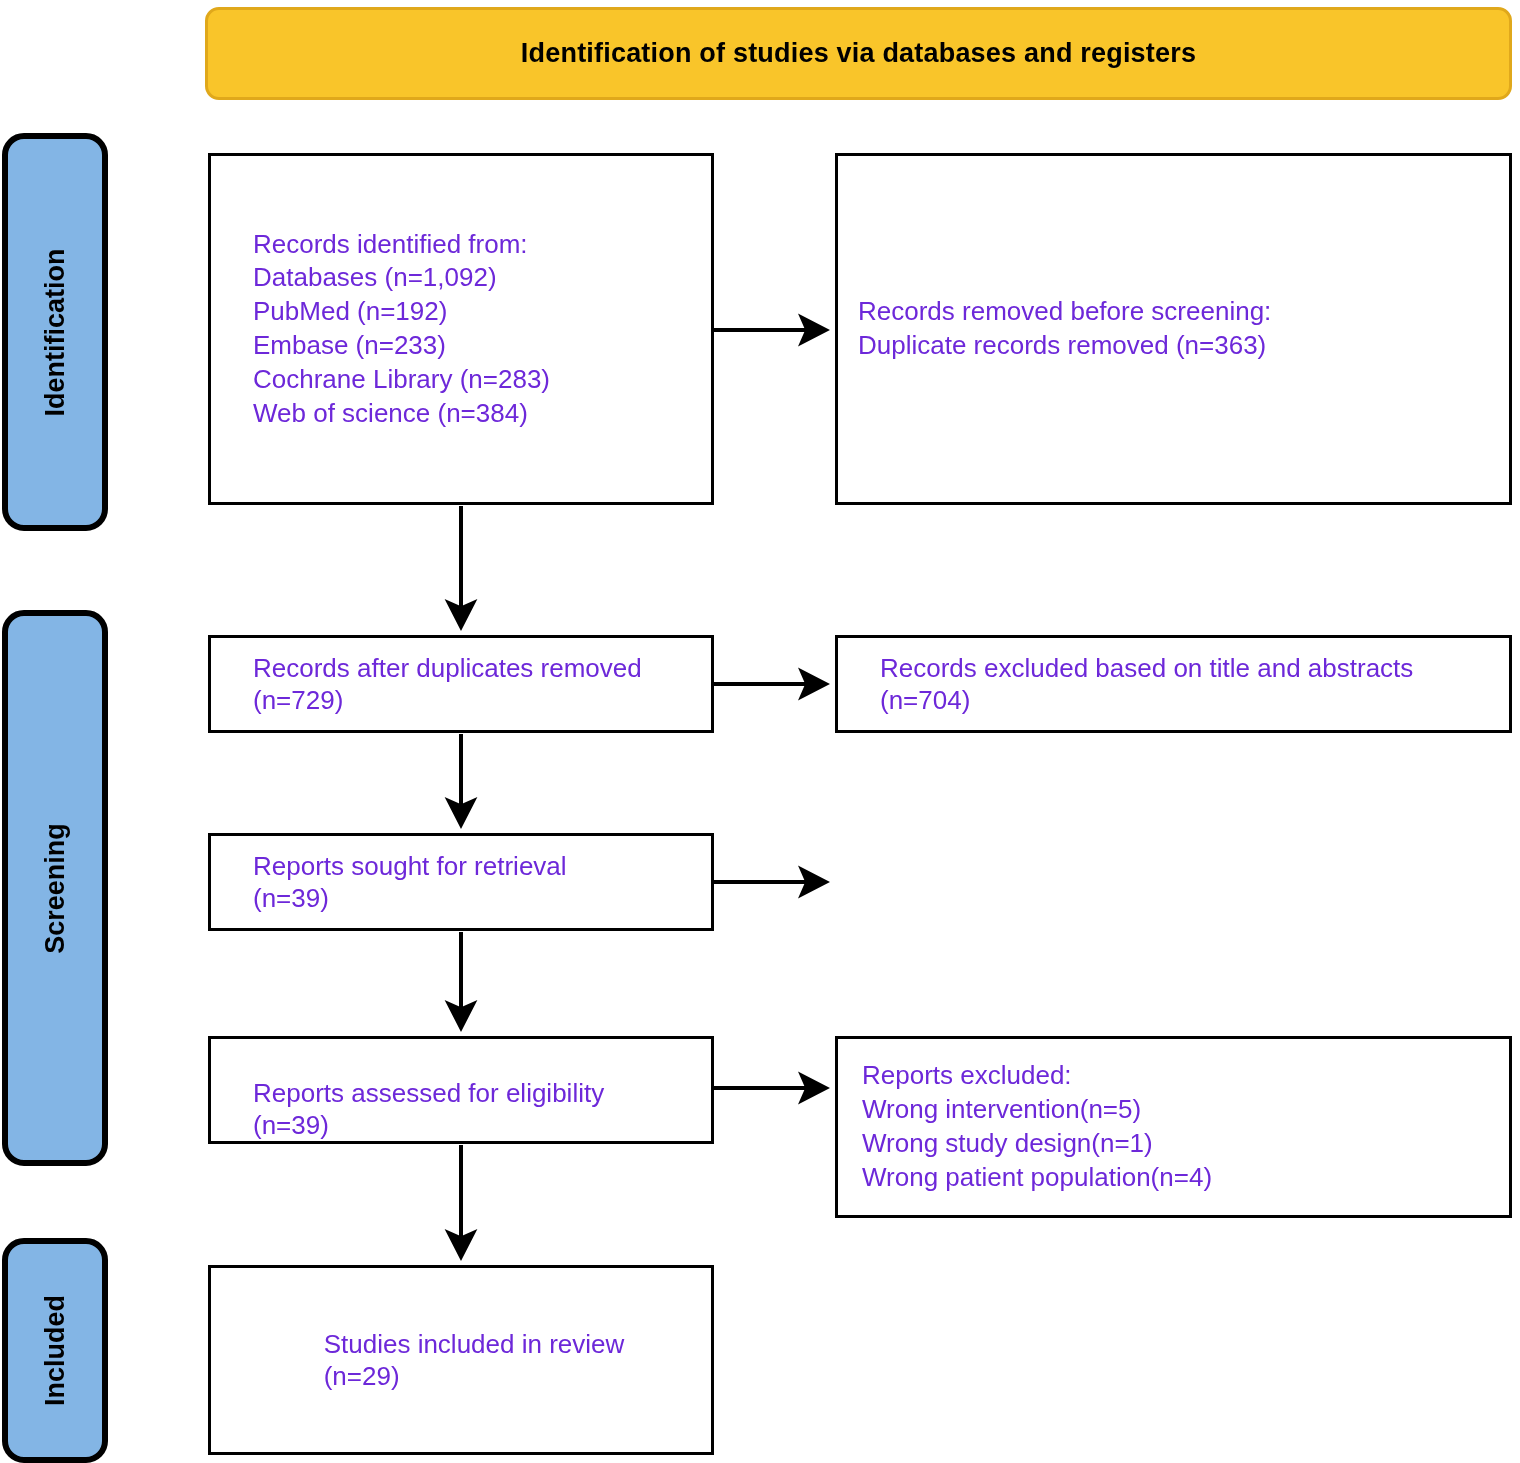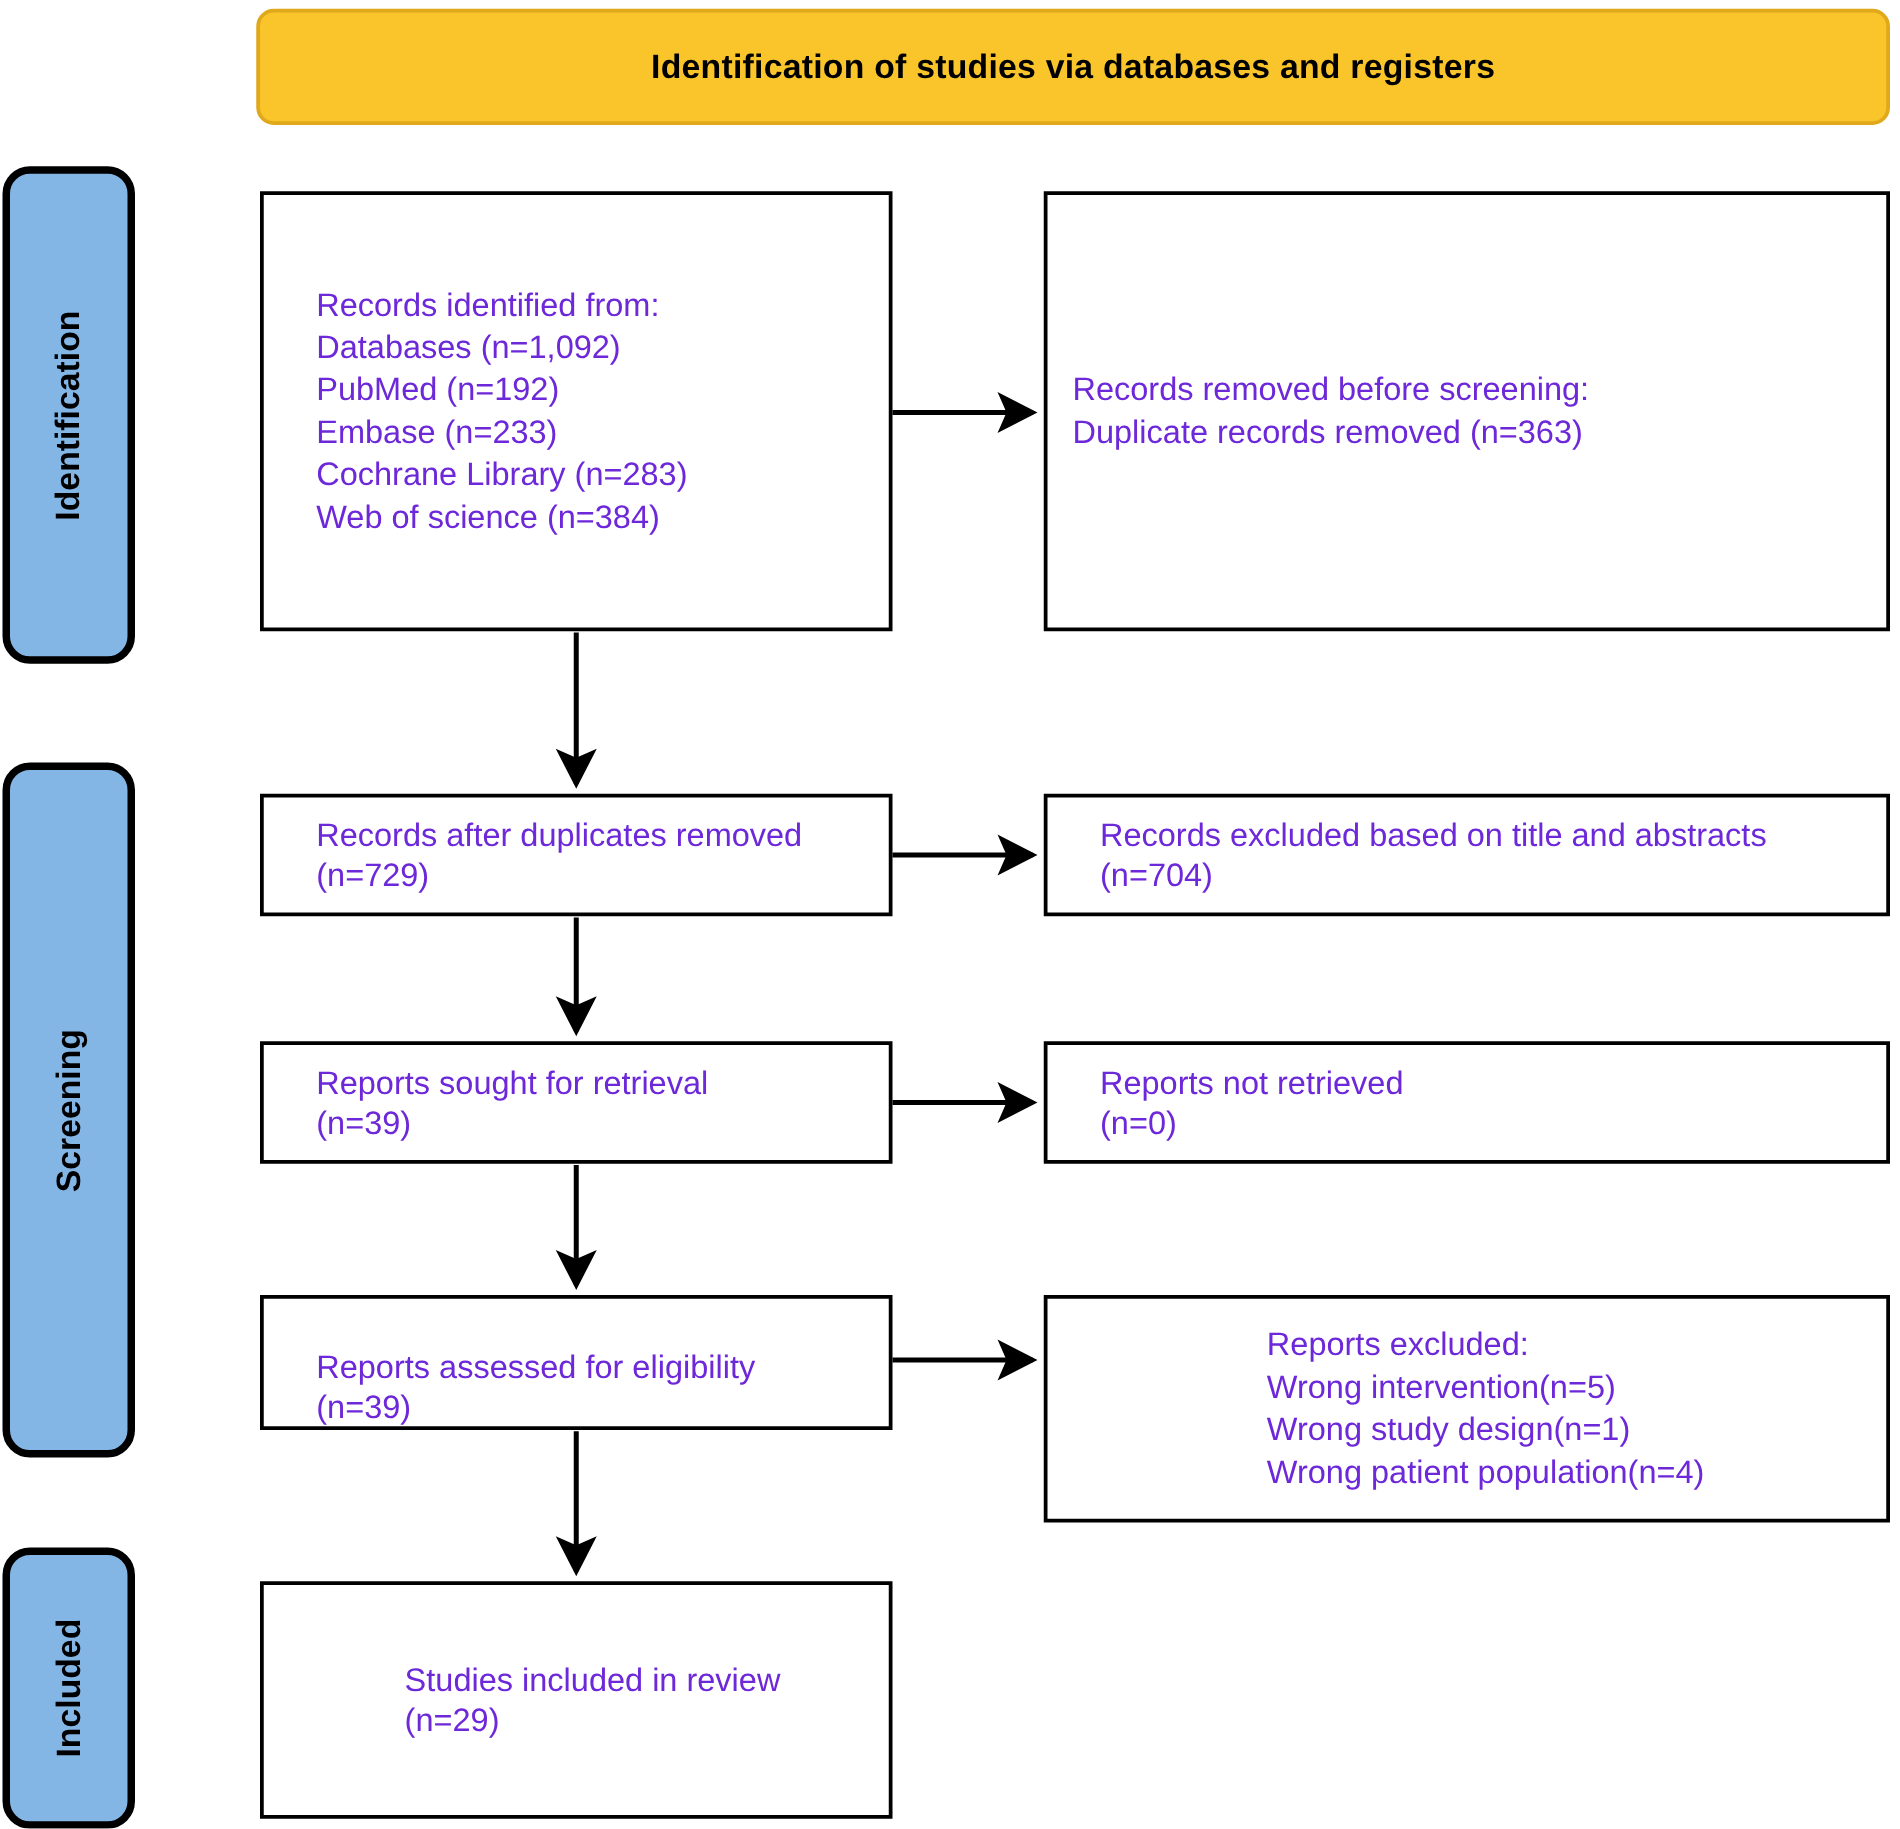--- a/index.html
+++ b/index.html
@@ -88,21 +88,21 @@
   #node-removed         { left: 835px; top: 153px;  width: 677px; height: 352px; }
   #node-after-dupes     { left: 208px; top: 635px;  width: 506px; height: 98px;  }
   #node-excluded-title  { left: 835px; top: 635px;  width: 677px; height: 98px;  }
   #node-sought          { left: 208px; top: 833px;  width: 506px; height: 98px;  }
   #node-not-retrieved   { left: 835px; top: 833px;  width: 677px; height: 98px;  }
   #node-eligibility     { left: 208px; top: 1036px; width: 506px; height: 108px; align-items: flex-end; }
   #node-reports-excl    { left: 835px; top: 1036px; width: 677px; height: 182px; }
   #node-included        { left: 208px; top: 1265px; width: 506px; height: 190px; justify-content: center; }
 
   #node-removed   { padding-left: 20px; }
-  #node-reports-excl { padding-left: 46px; justify-content: center; }
+  #node-reports-excl { padding-left: 24px; }
 
   
   #connectors {
     position: absolute;
     left: 0;
     top: 0;
     width: 1520px;
     height: 1463px;
     pointer-events: none;
   }
@@ -148,24 +148,20 @@
   <div class="node" id="node-excluded-title">
     <span class="node-text tight">Records excluded based on title and abstracts
 (n=704)</span>
   </div>
 
   <div class="node" id="node-sought">
     <span class="node-text tight">Reports sought for retrieval
 (n=39)</span>
   </div>
 
-  <div class="node" id="node-not-retrieved">
-    <span class="node-text tight">Reports not retrieved
-(n=0)</span>
-  </div>
 
   <div class="node" id="node-eligibility">
     <span class="node-text tight">Reports assessed for eligibility
 (n=39)</span>
   </div>
 
   <div class="node" id="node-reports-excl">
     <span class="node-text">Reports excluded:
   Wrong intervention(n=5)
   Wrong study design(n=1)

